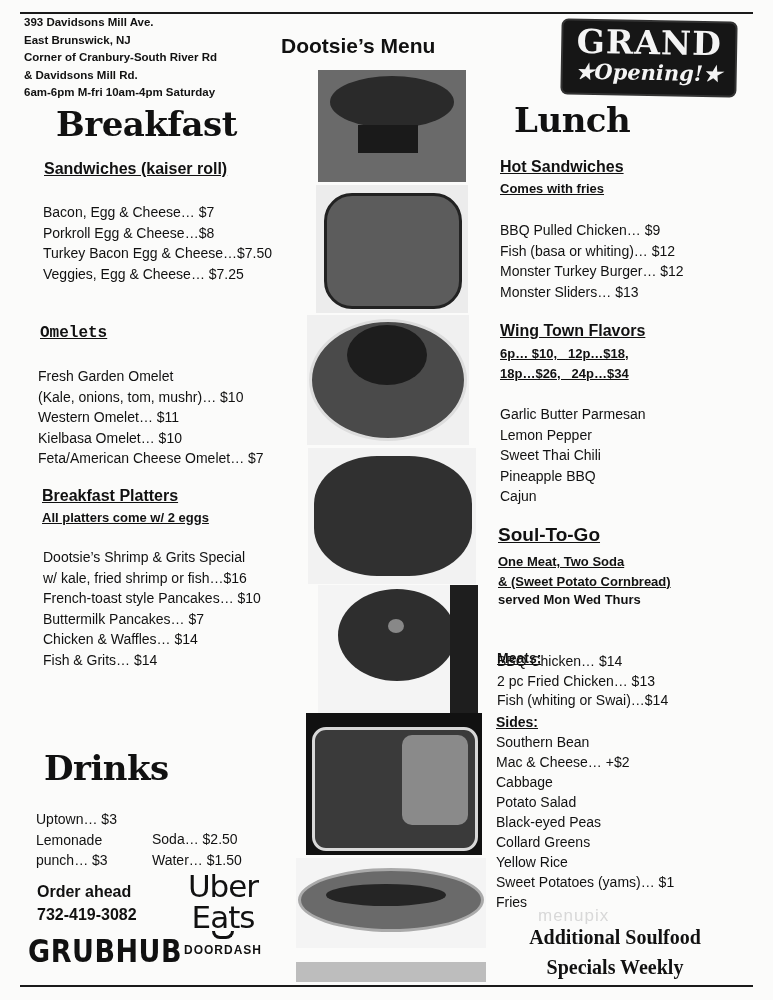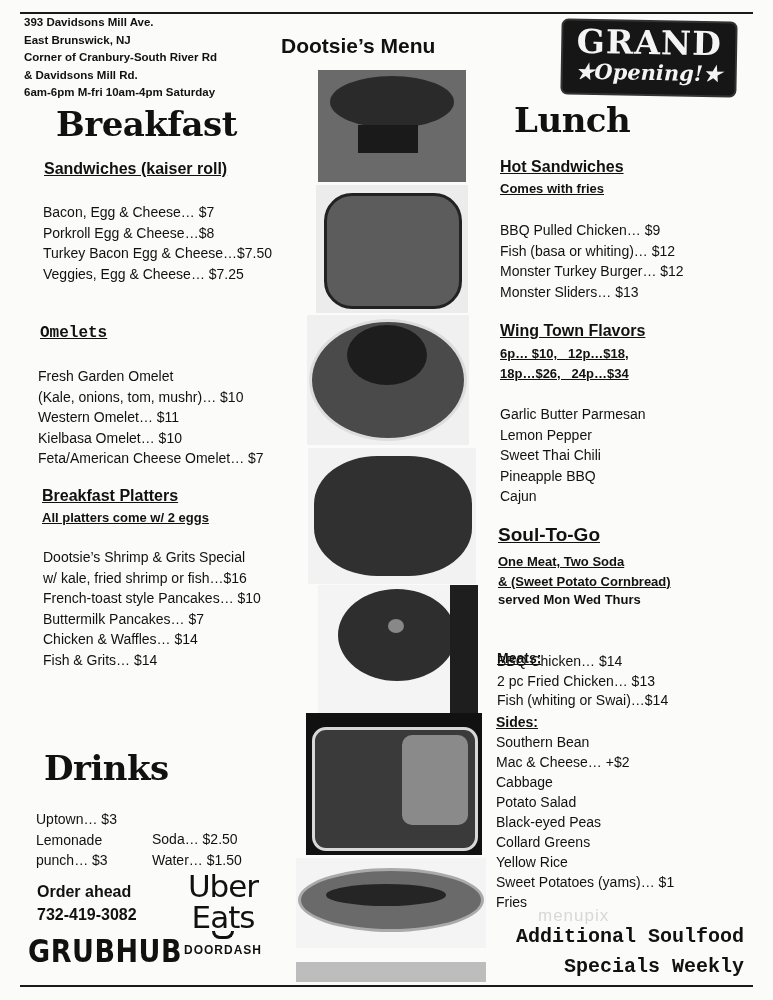--- a/index.html
+++ b/index.html
@@ -15,21 +15,21 @@
   .big { font-family: "DejaVu Serif", serif; font-weight: bold; font-size: 34px; letter-spacing: -0.5px; }
   .sec { font-size: 16px; font-weight: bold; text-decoration: underline; }
   .sub { font-size: 13px; font-weight: bold; text-decoration: underline; line-height: 20px; }
   .list { font-size: 14px; line-height: 20.5px; }
   .photo { position: absolute; background: #2b2b2b; overflow: hidden; }
   .photo.light { background: #9a9a9a; }
   .photo .inner { position: absolute; border-radius: 50%; }
   .grub { font-family: "DejaVu Sans", sans-serif; font-weight: bold; font-size: 27px; letter-spacing: 0.5px; transform: scaleY(1.15); }
   .uber { font-family: "DejaVu Sans", sans-serif; font-size: 31px; line-height: 31px; letter-spacing: -1px; }
   .dd { font-size: 12px; font-weight: bold; letter-spacing: 1px; }
-  .footer { font-family: Liberation Mono, monospace; font-weight: bold; font-size: 20px; text-align: right; line-height: 30px; }
+  .footer { font-family: Liberation Serif, serif; font-weight: bold; font-size: 20px; text-align: center; line-height: 30px; }
   .wm { color: #d8d8d8; font-size: 17px; letter-spacing: 1px; }
 </style>
 </head>
 <body>
 
 <div class="rule" style="top:12px;"></div>
 <div class="rule" style="top:985px;"></div>
 
 <div class="abs addr">
   <div>393 Davidsons Mill Ave.</div>

